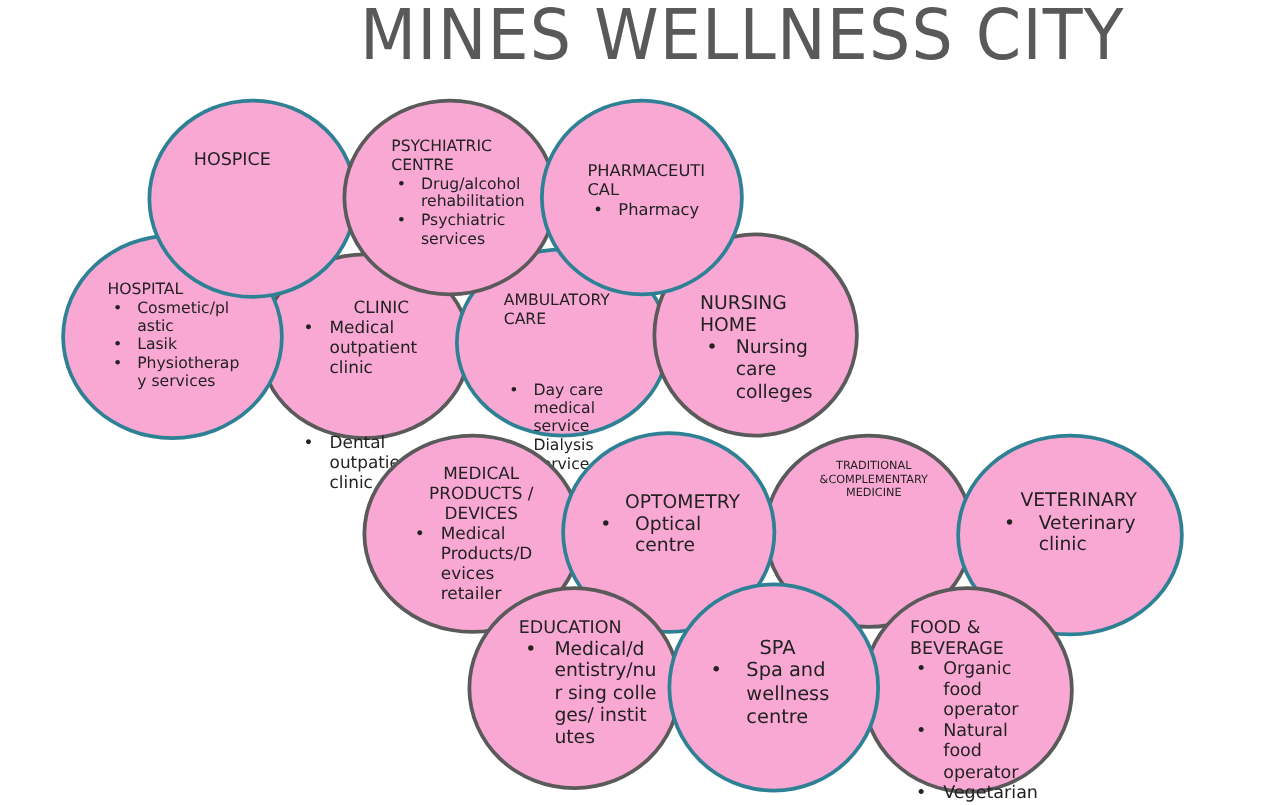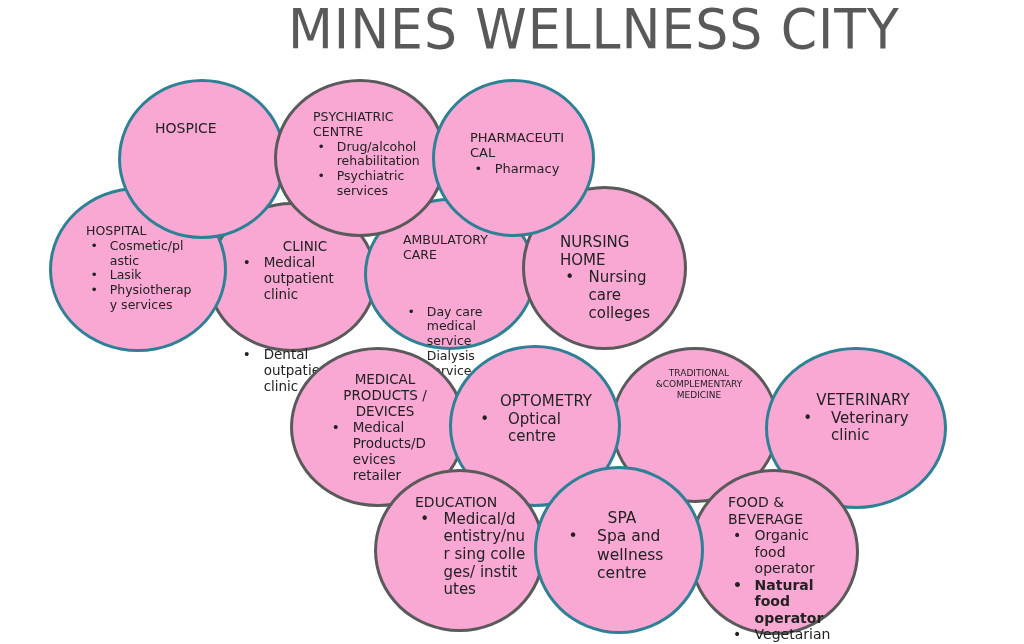--- a/index.html
+++ b/index.html
@@ -127,21 +127,21 @@
       <li style="width:82px;word-break:break-all;">Medical/d entistry/nur sing colleges/ institutes</li>
     </ul>
   </div>
 </div>
 
 <div class="bubble gray" style="left:689px;top:469px;width:170px;height:166px;z-index:8;">
   <div class="content" style="left:36px;top:22px;width:120px;font-size:14px;">
     <span class="heading" style="width:70px;">FOOD &amp; BEVERAGE</span>
     <ul>
       <li style="width:80px;">Organic food operator</li>
-      <li style="width:80px;font-weight:bold;">Natural food operator</li>
+      <li style="width:80px;">Natural food operator</li>
       <li style="width:90px;">Vegetarian food operator</li>
     </ul>
   </div>
 </div>
 
 <div class="bubble teal" style="left:534px;top:466px;width:170px;height:168px;z-index:9;">
   <div class="content" style="left:20px;top:40px;width:130px;font-size:15.5px;">
     <span class="heading" style="text-align:center;">SPA</span>
     <ul>
       <li style="width:76px;padding-left:2.2em;margin-left:6px;">Spa and wellness centre</li>

